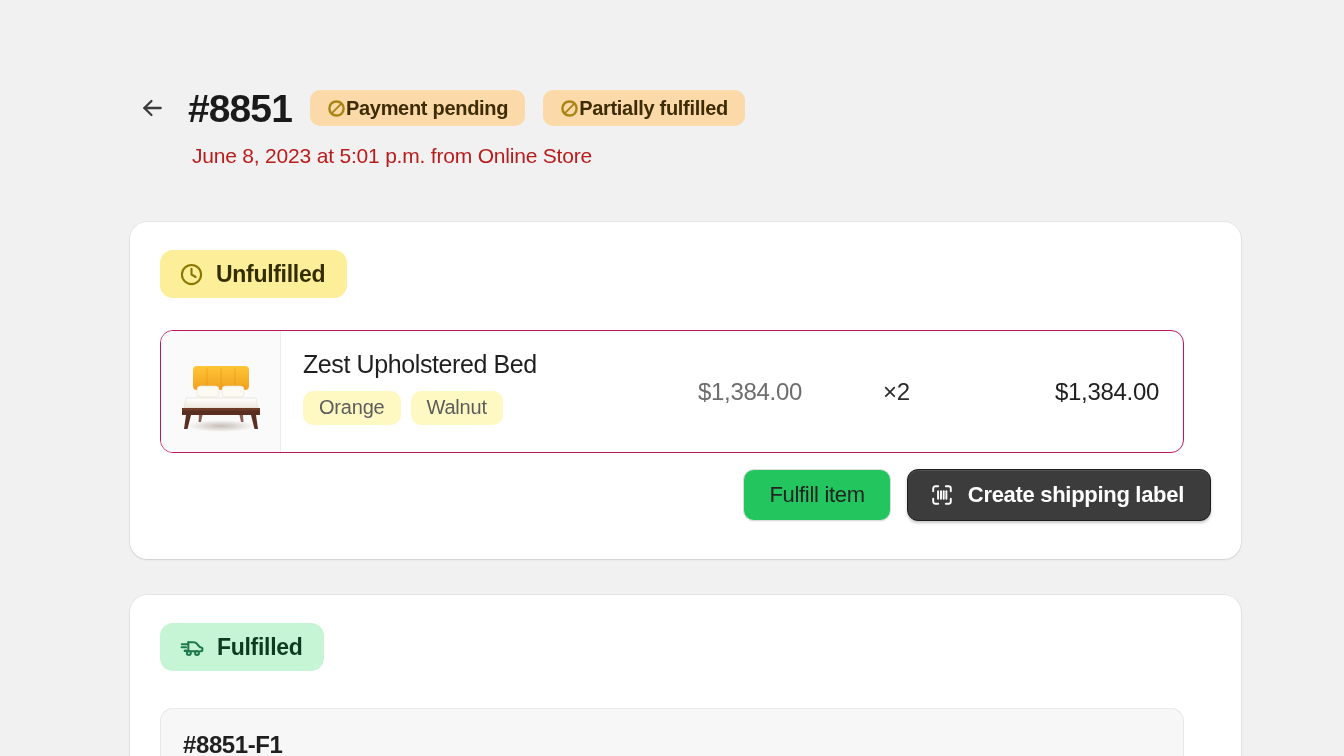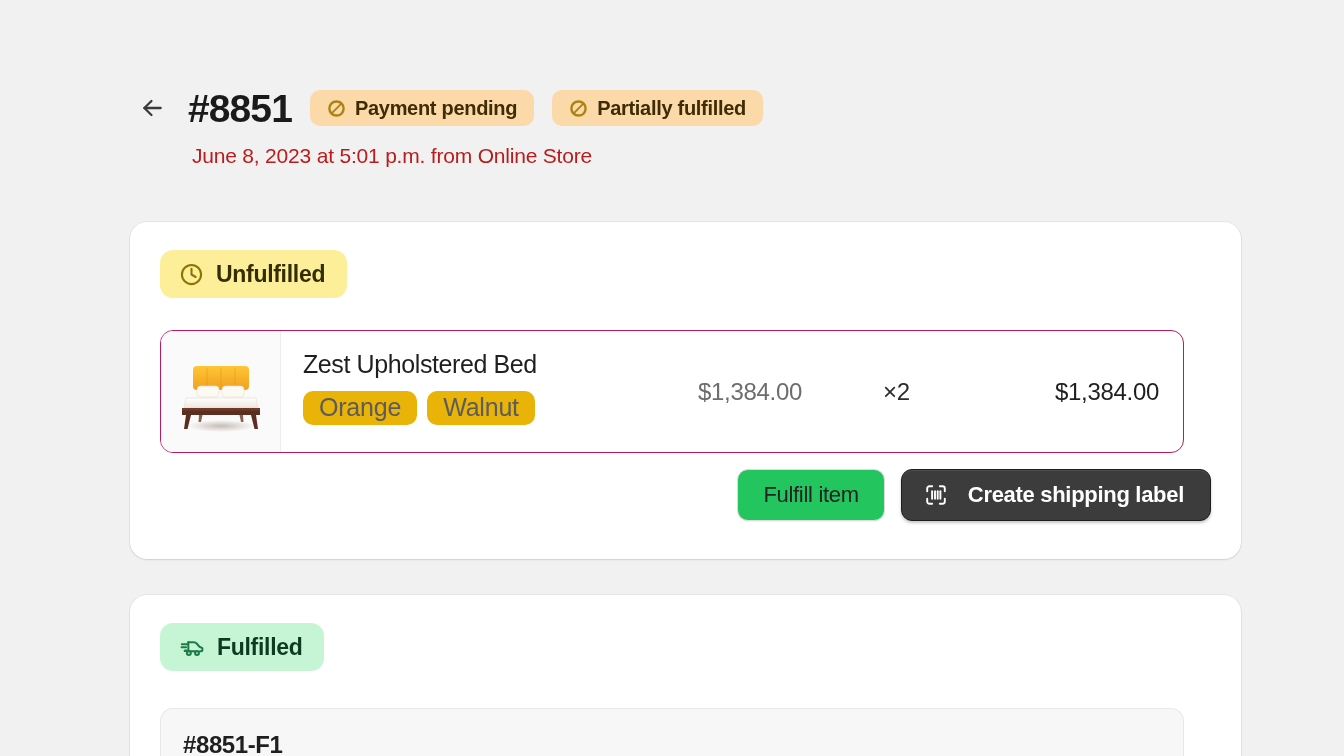--- a/index.html
+++ b/index.html
@@ -59,21 +59,20 @@
     font-weight: 700;
     letter-spacing: -0.9px;
     color: #1a1a1a;
     line-height: 1;
     white-space: nowrap;
   }
 
   .badge {
     display: inline-flex;
     align-items: center;
-    gap: 9px;
     height: 36px;
     padding: 0 17px;
     border-radius: 10px;
     font-size: 20px;
     font-weight: 700;
     letter-spacing: -0.3px;
     white-space: nowrap;
   }
 
   .badge-attention {
@@ -188,23 +187,23 @@
     display: flex;
     gap: 10px;
   }
 
   .chip {
     display: inline-flex;
     align-items: center;
     height: 34px;
     padding: 0 16px;
     border-radius: 10px;
-    background: #eab308;
+    background: #fef9c3;
     color: #5c5c5c;
-    font-size: 25px;
+    font-size: 20px;
     letter-spacing: -0.2px;
   }
 
   .product-price {
     flex: 0 0 auto;
     display: flex;
     align-items: center;
     font-size: 24px;
     color: #6d6d6d;
     letter-spacing: -0.3px;
@@ -266,21 +265,21 @@
     padding: 0 25px;
     box-shadow: 0 1px 1px rgba(0,0,0,0.05);
   }
 
   .btn-primary {
     background: #3c3c3c;
     color: #ffffff;
     border: 1px solid #1e1e1e;
     padding: 0 26px 0 22px;
     font-weight: 700;
-    gap: 20px;
+    gap: 14px;
     box-shadow: 0 2px 3px rgba(0,0,0,0.22), inset 0 1px 0 rgba(255,255,255,0.10);
   }
   .btn-primary .btn-icon svg { display: block; }
 
   
   .fulfillment-panel {
     position: absolute;
     left: 30px;
     top: 113px;
     width: 1024px;

